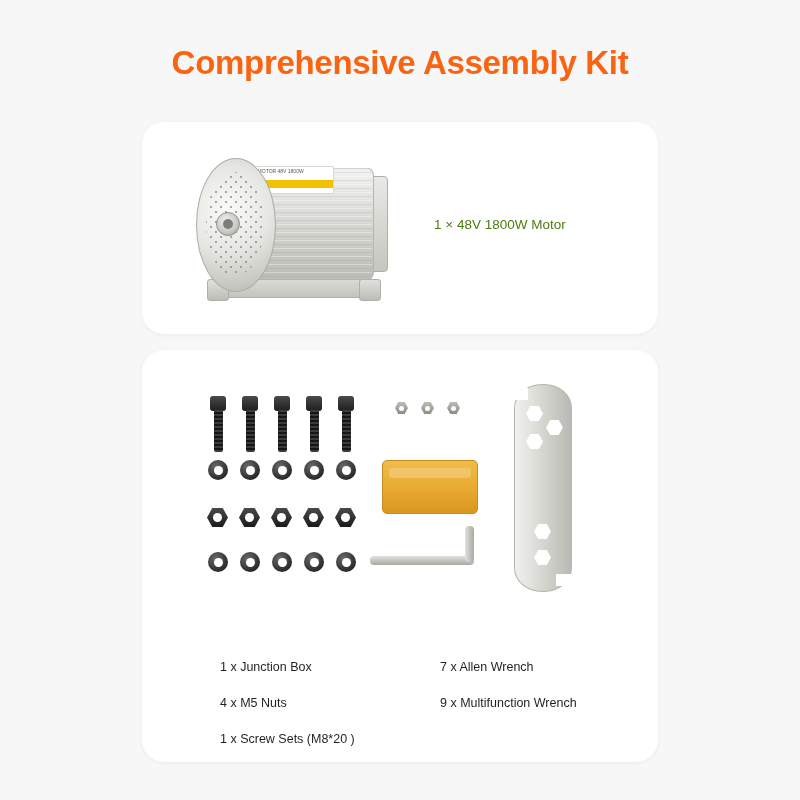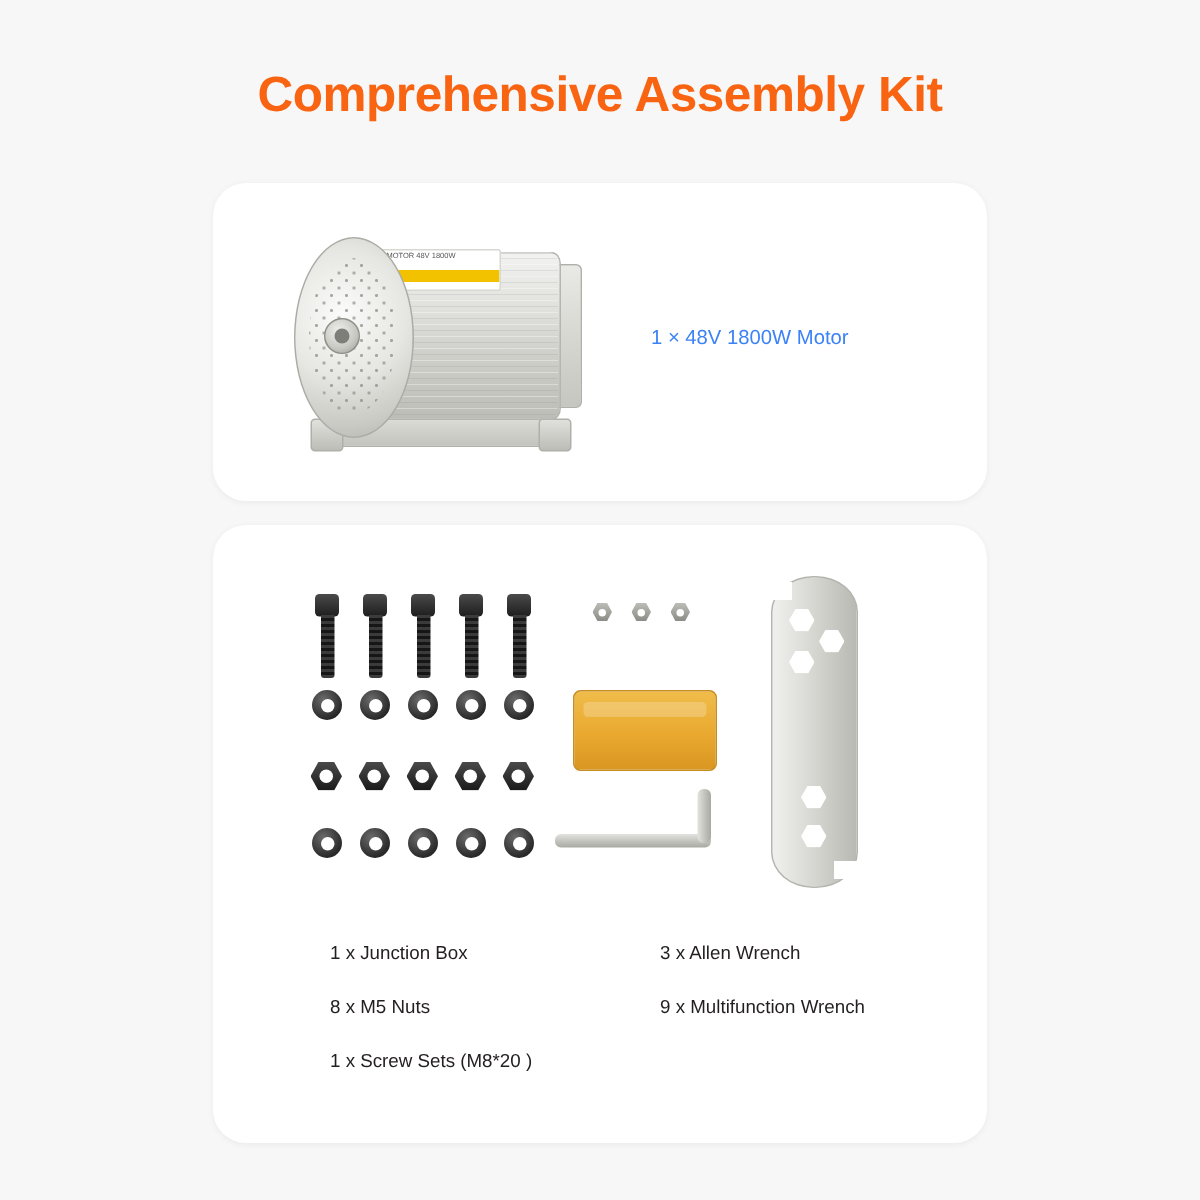--- a/index.html
+++ b/index.html
@@ -174,21 +174,21 @@
     height: 94px;
     background: linear-gradient(180deg,#e9e9e5,#c6c6c0);
     border: 1px solid #b0b0aa;
     border-radius: 4px;
   }
   .motor-caption {
     position: absolute;
     left: 292px;
     top: 95px;
     font-size: 13.5px;
-    color: #3b82f6;
+    color: #4d7c0f;
   }
 
   
   .parts-art {
     position: absolute;
     left: 0; top: 24px;
     width: 516px;
     height: 250px;
   }
   .bolt {
@@ -324,20 +324,21 @@
   
   .parts-list {
     position: absolute;
     left: 0; top: 278px;
     width: 516px;
   }
   .parts-col {
     position: absolute;
     font-size: 12.5px;
     color: #231f20;
+    margin-top: 32px;
   }
   .parts-col.left { left: 78px; top: 0; }
   .parts-col.right { left: 298px; top: 0; }
   .parts-col div { margin-bottom: 22px; white-space: nowrap; }
 </style>
 </head>
 <body>
 
 <div class="page">
 
@@ -427,22 +428,22 @@
         <div class="hex" style="left:32px; top:140px;"></div>
         <div class="hex" style="left:32px; top:166px;"></div>
         <div class="notch" style="left:10px; top:4px;"></div>
         <div class="notch" style="left:54px; top:190px;"></div>
       </div>
     </div>
 
     <div class="parts-list">
       <div class="parts-col left">
         <div>1 x Junction Box</div>
-        <div>8 x M5 Nuts</div>
+        <div>4 x M5 Nuts</div>
         <div>1 x Screw Sets (M8*20 )</div>
       </div>
       <div class="parts-col right">
-        <div>3 x Allen Wrench</div>
+        <div>7 x Allen Wrench</div>
         <div>9 x Multifunction Wrench</div>
       </div>
     </div>
   </div>
 </div>
 
 </body></html>

